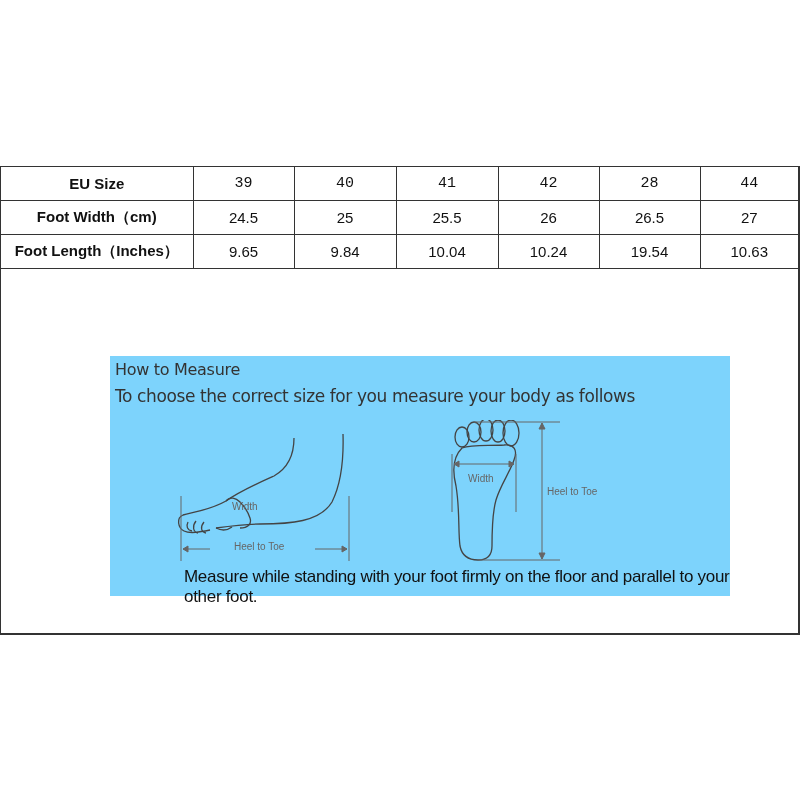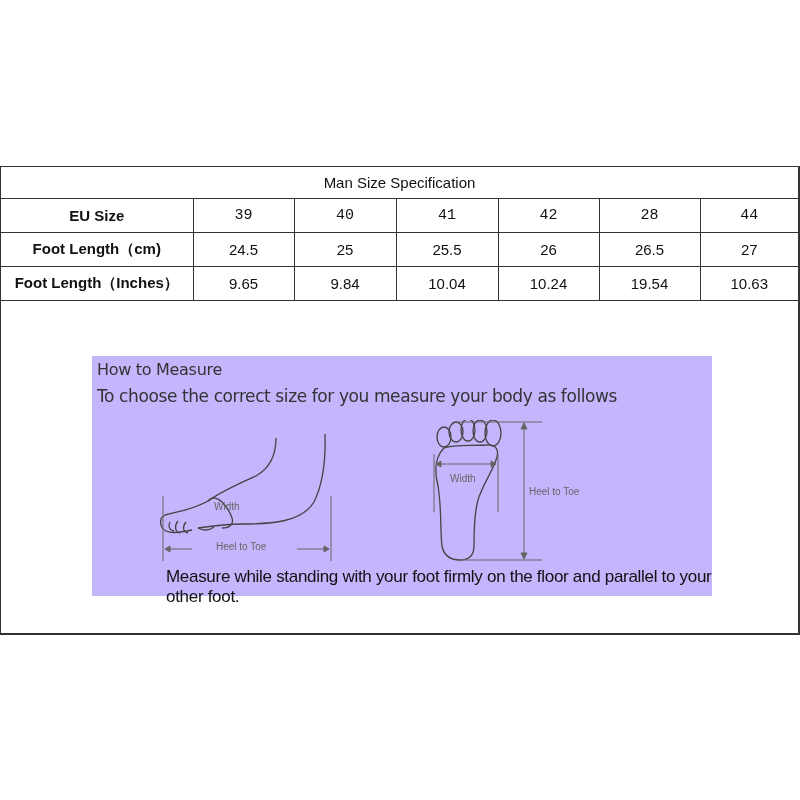--- a/index.html
+++ b/index.html
@@ -6,21 +6,21 @@
   body { width:800px; height:800px; position:relative; overflow:hidden; font-family:"Liberation Sans", sans-serif; }
   .frame { position:absolute; left:0; top:166px; width:797px; height:466px; border:1.5px solid #333; border-right:2px solid #333; border-bottom:2px solid #333; }
   table.spec { position:absolute; left:0; top:0; width:797px; border-collapse:collapse; table-layout:fixed; }
   table.spec td { border:1.2px solid #333; text-align:center; font-size:15px; color:#111; padding:0; height:33px; }
   table.spec tr:first-child td { border-top:none; }
   table.spec td:first-child { border-left:none; }
   table.spec td:last-child { border-right:none; }
   .title-cell { font-size:19px; font-weight:normal; height:31px !important; }
   .row-label { font-weight:bold; font-size:14.5px; }
   .eu { color:#e31010;font-family:Liberation Mono, monospace; }
-  .measure { position:absolute; left:92px; top:356px; width:620px; height:240px; background:#c4b5fd; }
+  .measure { position:absolute; left:110px; top:356px; width:620px; height:240px; background:#7dd3fc; }
   .m-title { position:absolute; left:5px; top:4px; font-size:16px; color:#333; font-family:"DejaVu Sans", sans-serif; letter-spacing:-0.3px; }
   .m-sub { position:absolute; left:5px; top:30px; font-size:17px; color:#333; font-family:"DejaVu Sans", sans-serif; letter-spacing:-0.4px; }
   .m-note { position:absolute; left:74px; top:211px; font-size:17px; color:#111; letter-spacing:-0.3px; }
   .lbl { position:absolute; font-size:10px; color:#666; }
   svg { position:absolute; }
 </style>
 </head>
 <body>
 
 <div class="frame">
@@ -28,34 +28,31 @@
     <colgroup>
       <col style="width:192px">
         <col style="width:101px">
         <col style="width:102px">
         <col style="width:102px">
         <col style="width:101px">
         <col style="width:101px">
         <col>
     </colgroup>
     <tbody>
-        <tr>
-      <td colspan="7" class="title-cell">Man Size Specification</td>
-    </tr>
     <tr>
       <td class="row-label">EU Size</td>
       <td class="eu">39</td>
       <td class="eu">40</td>
       <td class="eu">41</td>
       <td class="eu">42</td>
       <td class="eu">28</td>
       <td class="eu">44</td>
     </tr>
     <tr>
-      <td class="row-label">Foot Length（cm)</td>
+      <td class="row-label">Foot Width（cm)</td>
       <td>24.5</td>
       <td>25</td>
       <td>25.5</td>
       <td>26</td>
       <td>26.5</td>
       <td>27</td>
     </tr>
     <tr>
       <td class="row-label">Foot Length（Inches）</td>
       <td>9.65</td>

